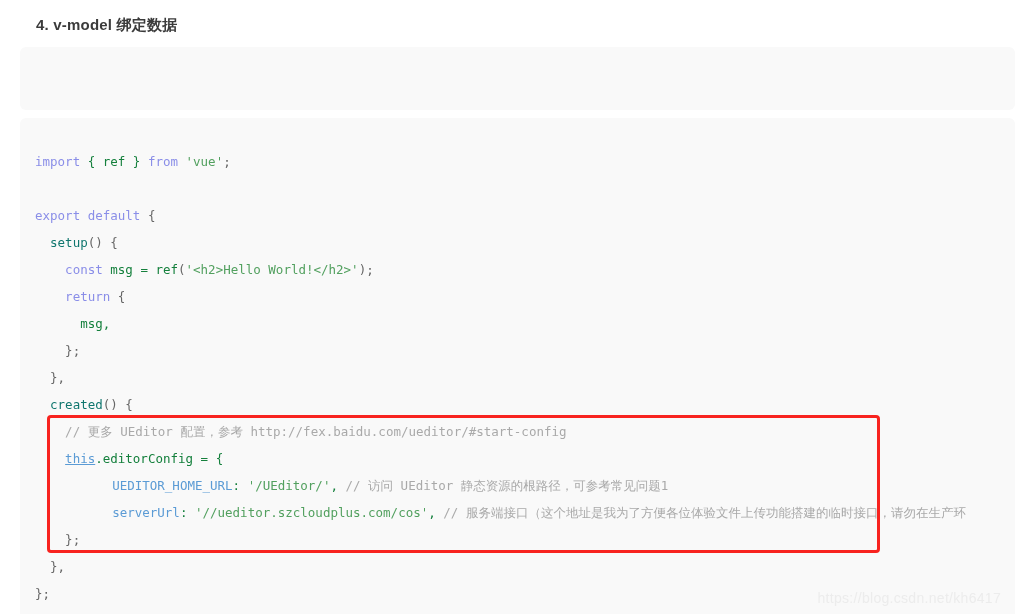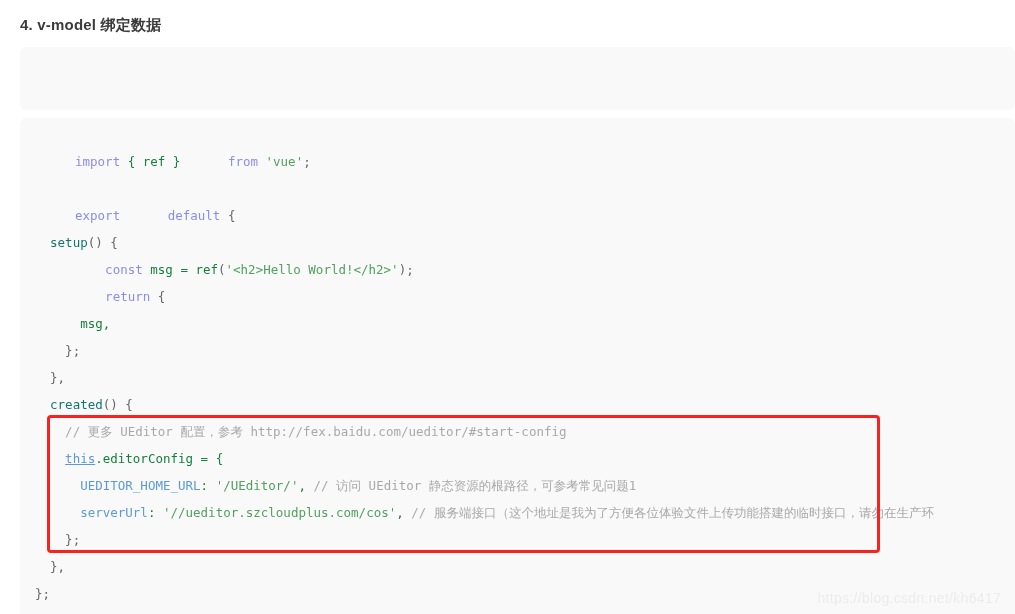--- a/index.html
+++ b/index.html
@@ -17,21 +17,21 @@
 
   .page {
     position: relative;
     width: 1015px;
     height: 614px;
   }
 
   
   .section-title {
     position: absolute;
-    left: 20px;
+    left: 36px;
     top: 4px;
     font-size: 15px;
     font-weight: bold;
     color: #3b3b3b;
     letter-spacing: 0.2px;
     white-space: nowrap;
   }
 
   
   .code-block {
@@ -60,24 +60,24 @@
     width: 995px;
     height: 496px;
     padding-top: 30px;
   }
   #code-block-script .code-line {
     padding-left: 15px;
     height: 27px;
   }
 
   .code-line { white-space: pre; }
-  .tok-keyword  { color: #8a8ee8; margin-left: 40px; }
+  .tok-keyword  { color: #8a8ee8; }
   .tok-string   { color: #52a05f; }
   .tok-func     { color: #0f766e; }
-  .tok-prop     { color: #5b9bd5; }
+  .tok-prop     { color: #5b9bd5; margin-left: 32px; }
   .tok-this     { color: #5b9bd5; text-decoration: underline; }
   .tok-comment  { color: #a9a9a9; text-align: right; }
   .tok-plain    { color: #15803d; }
   .tok-punct    { color: #666666; }
 
   
   .red-box {
     position: absolute;
     left: 47px;
     top: 415px;

